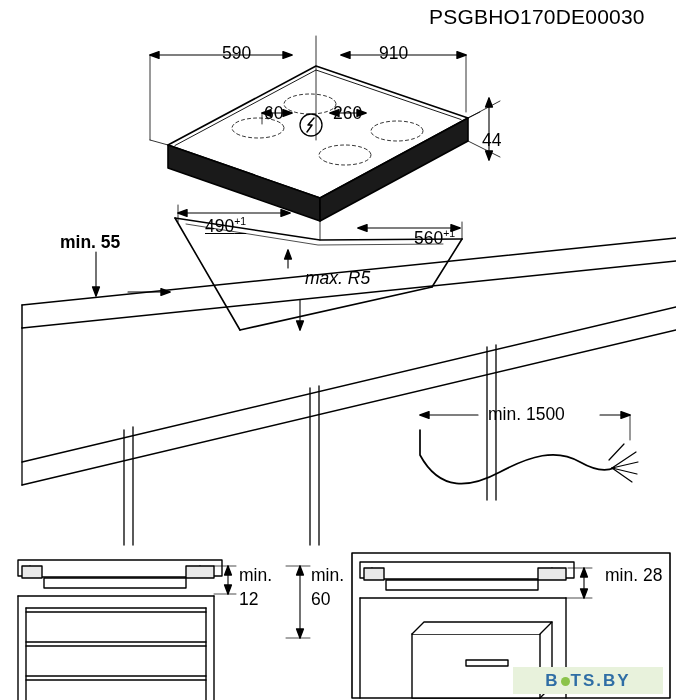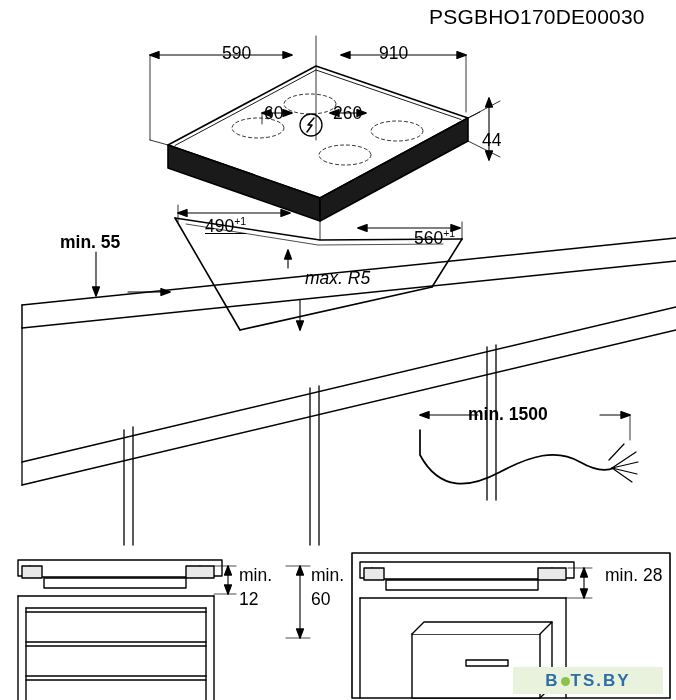--- a/index.html
+++ b/index.html
@@ -272,21 +272,21 @@
   <div class="lbl dim" style="left:482px; top:111px;margin-top:21px;">44</div>
 
   <div class="lbl dim" style="left:60px; top:234px;font-weight:bold;">min. 55</div>
 
   <div class="lbl dim" style="left:205px; top:216px;text-decoration:underline;"><span>490</span><span class="sup">+1</span></div>
 
   <div class="lbl dim" style="left:370px; top:228px;margin-left:44px;"><span>560</span><span class="sup">+1</span></div>
 
   <div class="lbl dim" style="left:305px; top:270px;font-style:italic;">max. R5</div>
 
-  <div class="lbl dim" style="left:468px; top:406px;font-weight:bold;">min. 1500</div>
+  <div class="lbl dim" style="left:488px; top:406px;">min. 1500</div>
 
   <div class="lbl dim" style="left:239px; top:567px;">min.</div>
 
   <div class="lbl dim" style="left:239px; top:591px;text-align:center;">12</div>
 
   <div class="lbl dim" style="left:311px; top:567px;">min.</div>
 
   <div class="lbl dim" style="left:311px; top:591px;">60</div>
 
   <div class="lbl dim" style="left:605px; top:567px;text-align:right;">min. 28</div>

